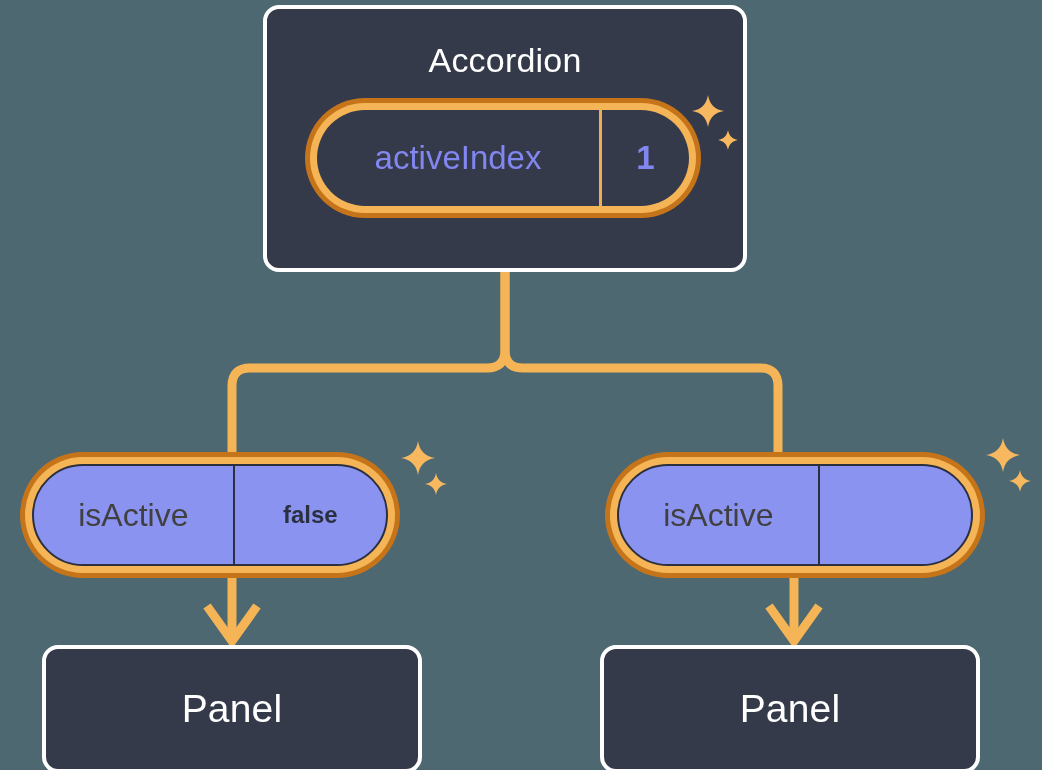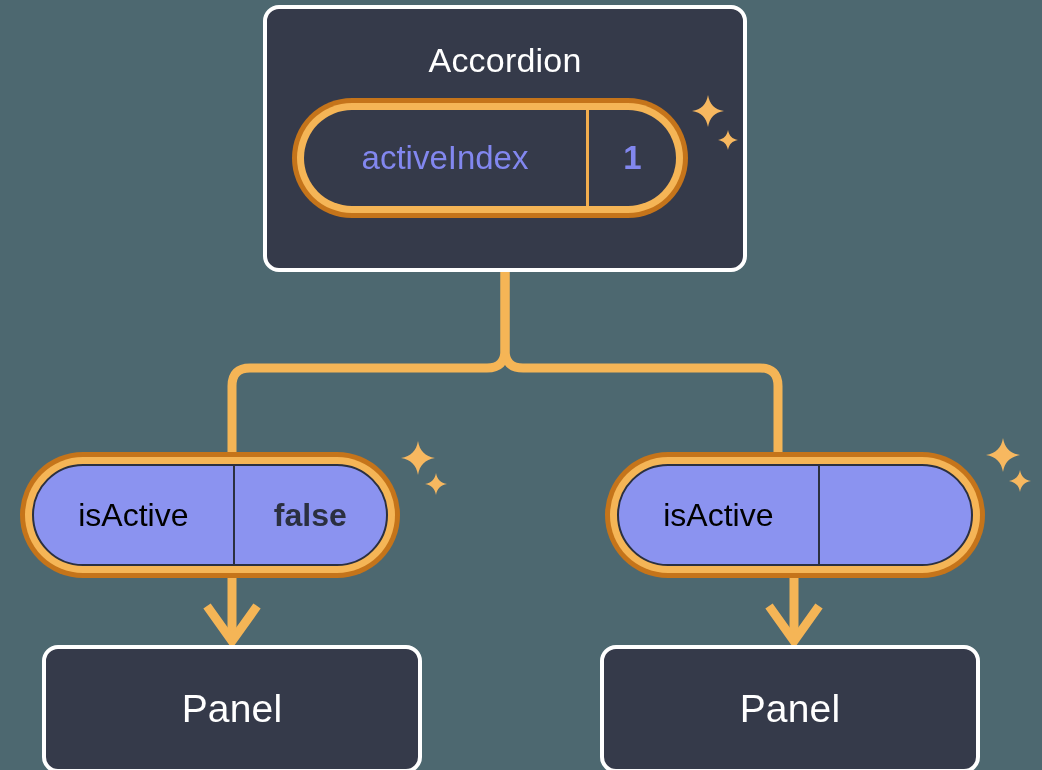--- a/index.html
+++ b/index.html
@@ -96,21 +96,21 @@
     align-items: center;
     justify-content: center;
     white-space: nowrap;
     box-sizing: border-box;
   }
   .pill-key { font-weight: 400; }
   .pill-val { font-weight: 700; }
 
   
   #pill-active-index {
-    left: 292px;
+    left: 305px;
     top: 98px;
     width: 396px;
     height: 120px;
   }
   #pill-active-index .pill-inner {
     background: #353a4a;
   }
   #pill-active-index .pill-key {
     flex: 0 0 285px;
     color: #8287ef;
@@ -130,28 +130,28 @@
     height: 126px;
   }
   #pill-is-active-false { left: 20px; }
   #pill-is-active-true  { left: 605px; }
   .pill-bool .pill-inner {
     background: #8b93f0;
     border: 2px solid #2b3040;
   }
   .pill-bool .pill-key {
     flex: 0 0 57%;
-    color: #000000;
+    color: #404040;
     font-size: 32px;
     border-right: 2px solid #2b3040;
   }
   .pill-bool .pill-val {
     flex: 1;
     color: #2b3040;
-    font-size: 32px;
+    font-size: 24px;
   }
 
   
   .sparkle {
     position: absolute;
     pointer-events: none;
   }
   .sparkle svg { display: block; }
 </style>
 </head>

